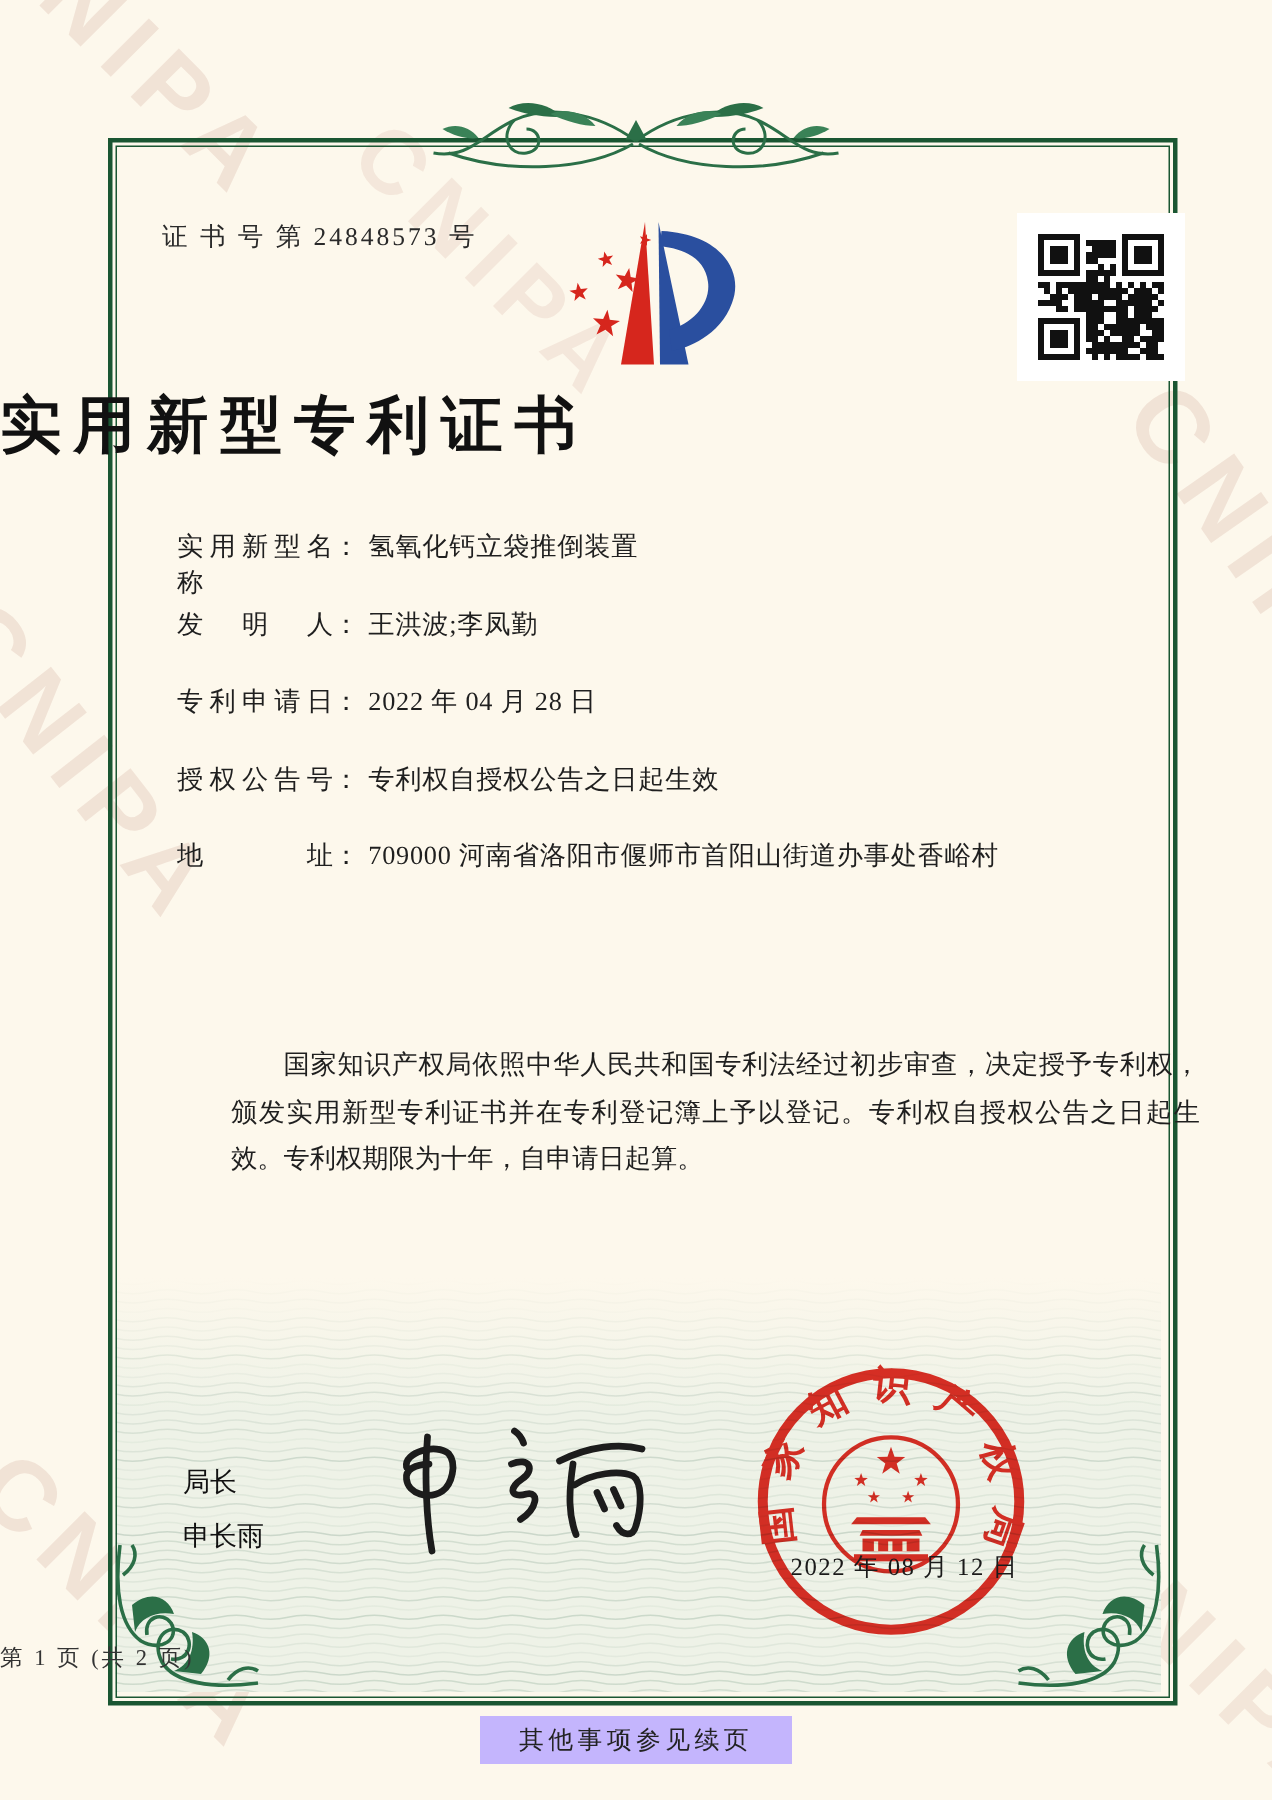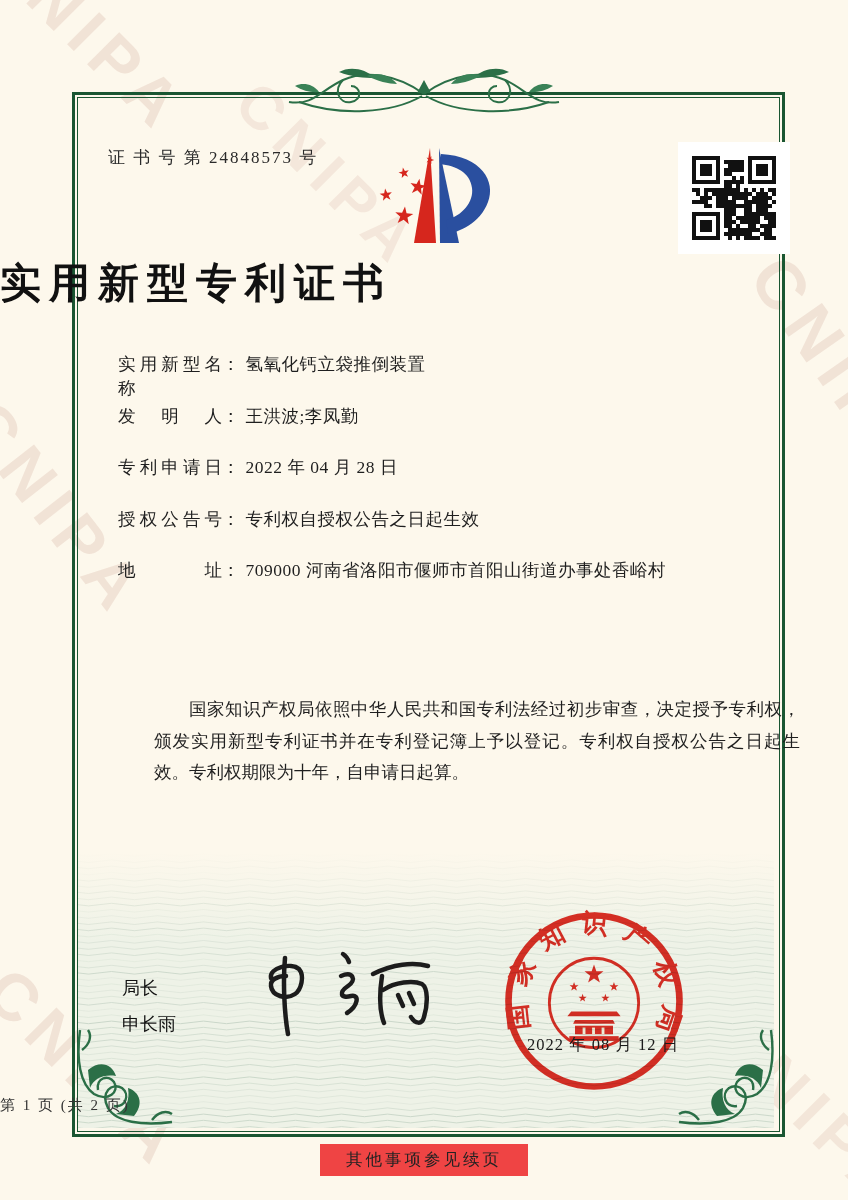--- a/index.html
+++ b/index.html
@@ -101,21 +101,21 @@
     font-size:16.5px;letter-spacing:1px;color:#1a1a1a;white-space:nowrap;
   }
   .pagenum{
     position:absolute;left:0;top:1096px;width:100%;z-index:4;
     font-size:15px;color:#333;letter-spacing:2px;
   }
   .contnote{
     position:absolute;left:0;top:1144px;width:100%;z-index:4;text-align:center;
   }
   .contnote span{
-    display:inline-block;background:#ef4444;padding:5px 26px;
+    display:inline-block;background:#c4b5fd;padding:5px 26px;
     font-size:16.5px;letter-spacing:3px;color:#222;
   }
 </style>
 </head>
 <body>
 
 <div class="page">
 
   <div class="wm wm1">CNIPA</div>
   <div class="wm wm2">CNIPA</div>

